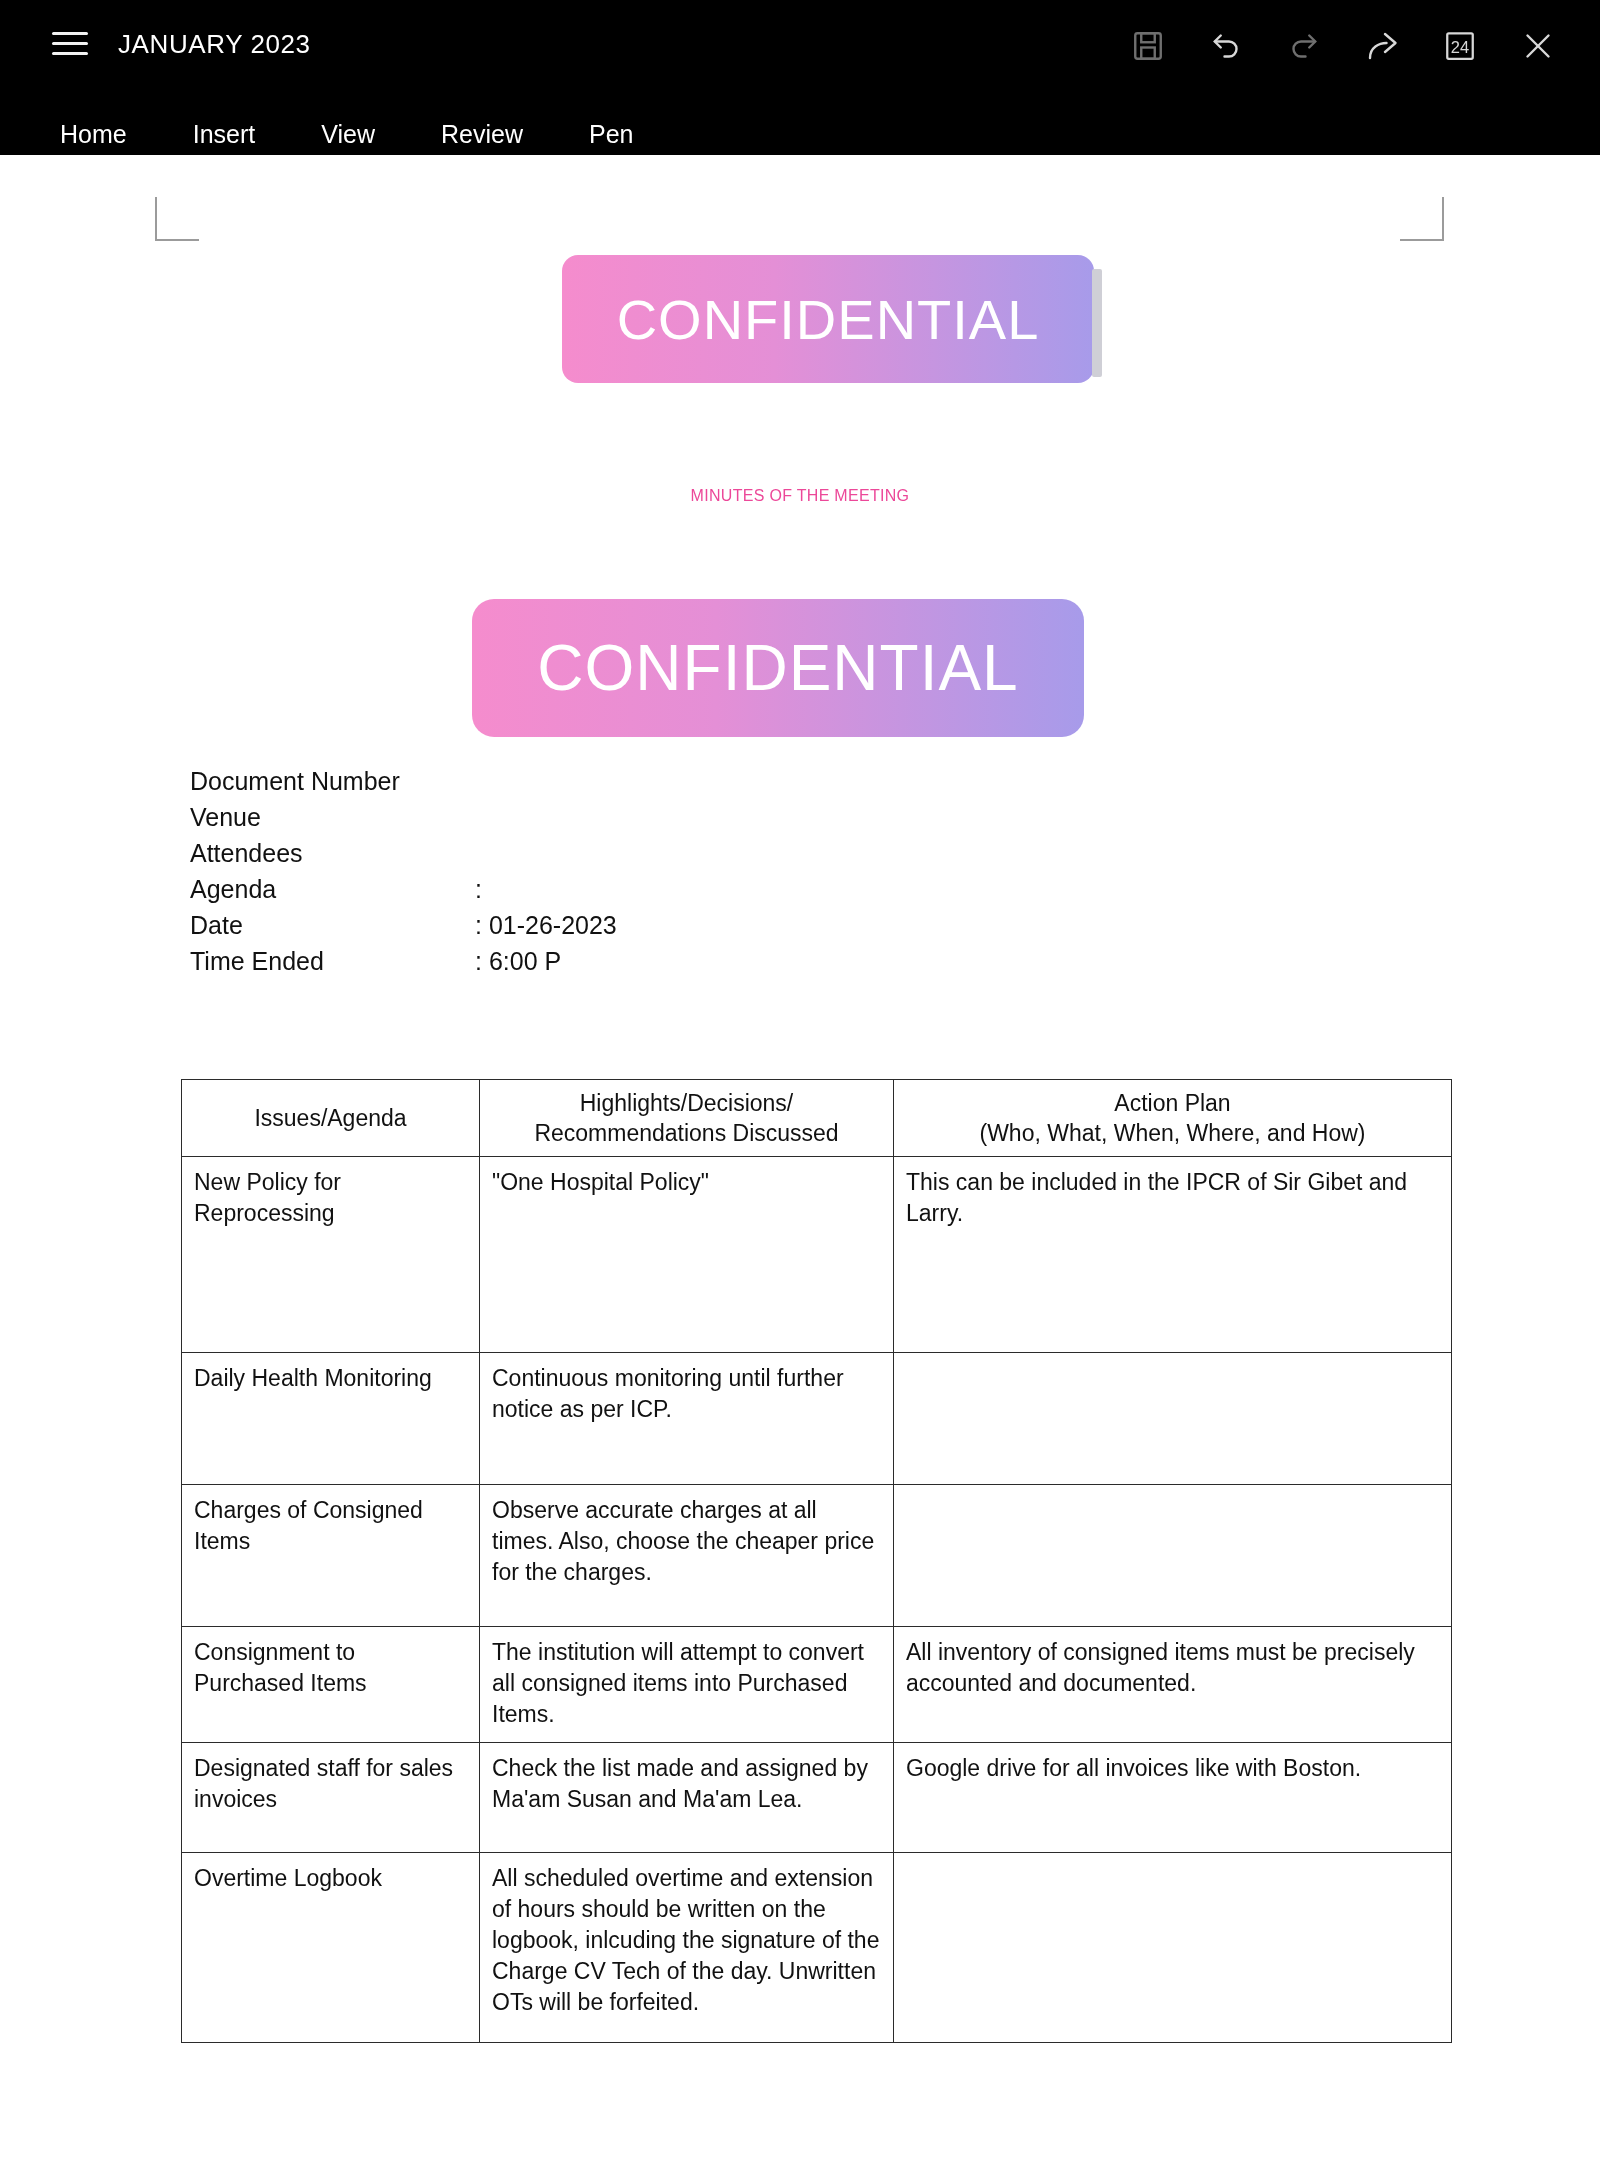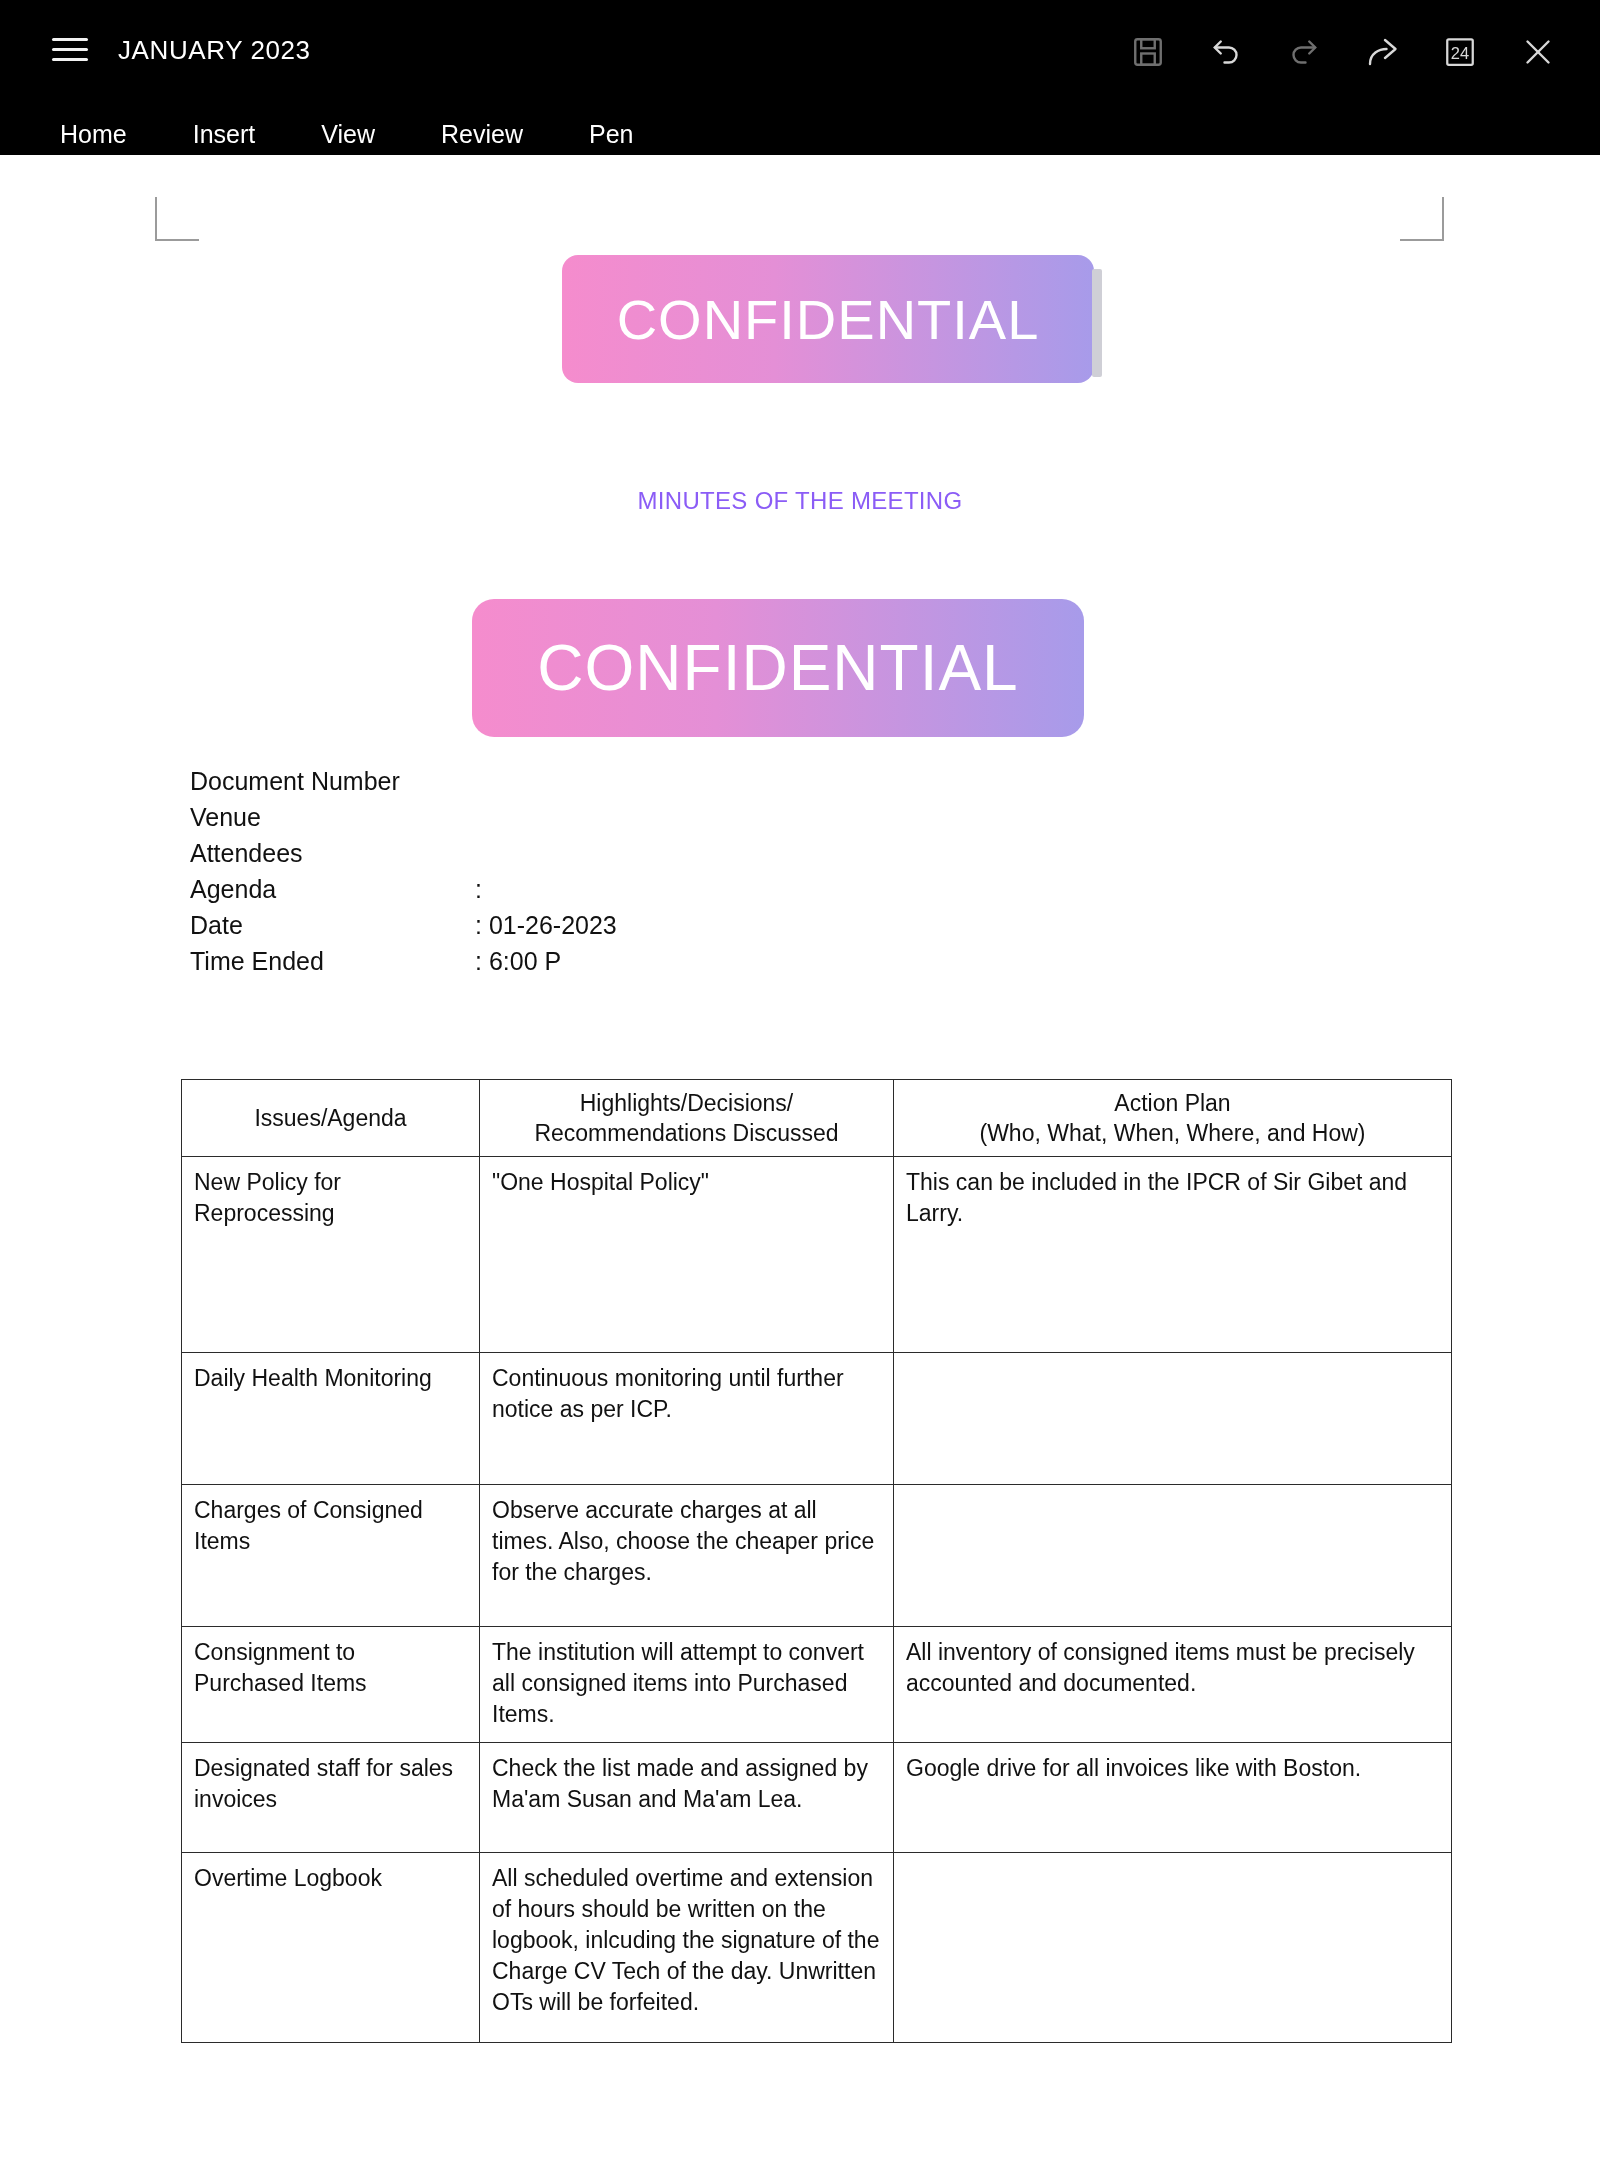--- a/index.html
+++ b/index.html
@@ -20,21 +20,21 @@
   
   .topbar {
     position: absolute;
     left: 0; top: 0;
     width: 1600px;
     height: 155px;
     background: #000000;
   }
   .titlerow {
     position: absolute;
-    left: 0; top: 12px;
+    left: 0; top: 6px;
     width: 1600px;
     height: 82px;
   }
   .hamburger {
     position: absolute;
     left: 52px; top: 22px;
     width: 36px; height: 32px;
     cursor: pointer;
   }
   .hamburger span {
@@ -142,22 +142,22 @@
     width: 612px; height: 138px;
     border-radius: 22px;
     font-size: 64px;
   }
 
   .mom-title {
     position: absolute;
     left: 0; top: 332px;
     width: 1600px;
     text-align: center;
-    font-size: 24px;
-    color: #8b5cf6;
+    font-size: 16px;
+    color: #ec4899;
     letter-spacing: 0.3px;
   }
 
   
   .fields {
     position: absolute;
     left: 190px; top: 608px;
     font-size: 25px;
     color: #111111;
     line-height: 36px;

